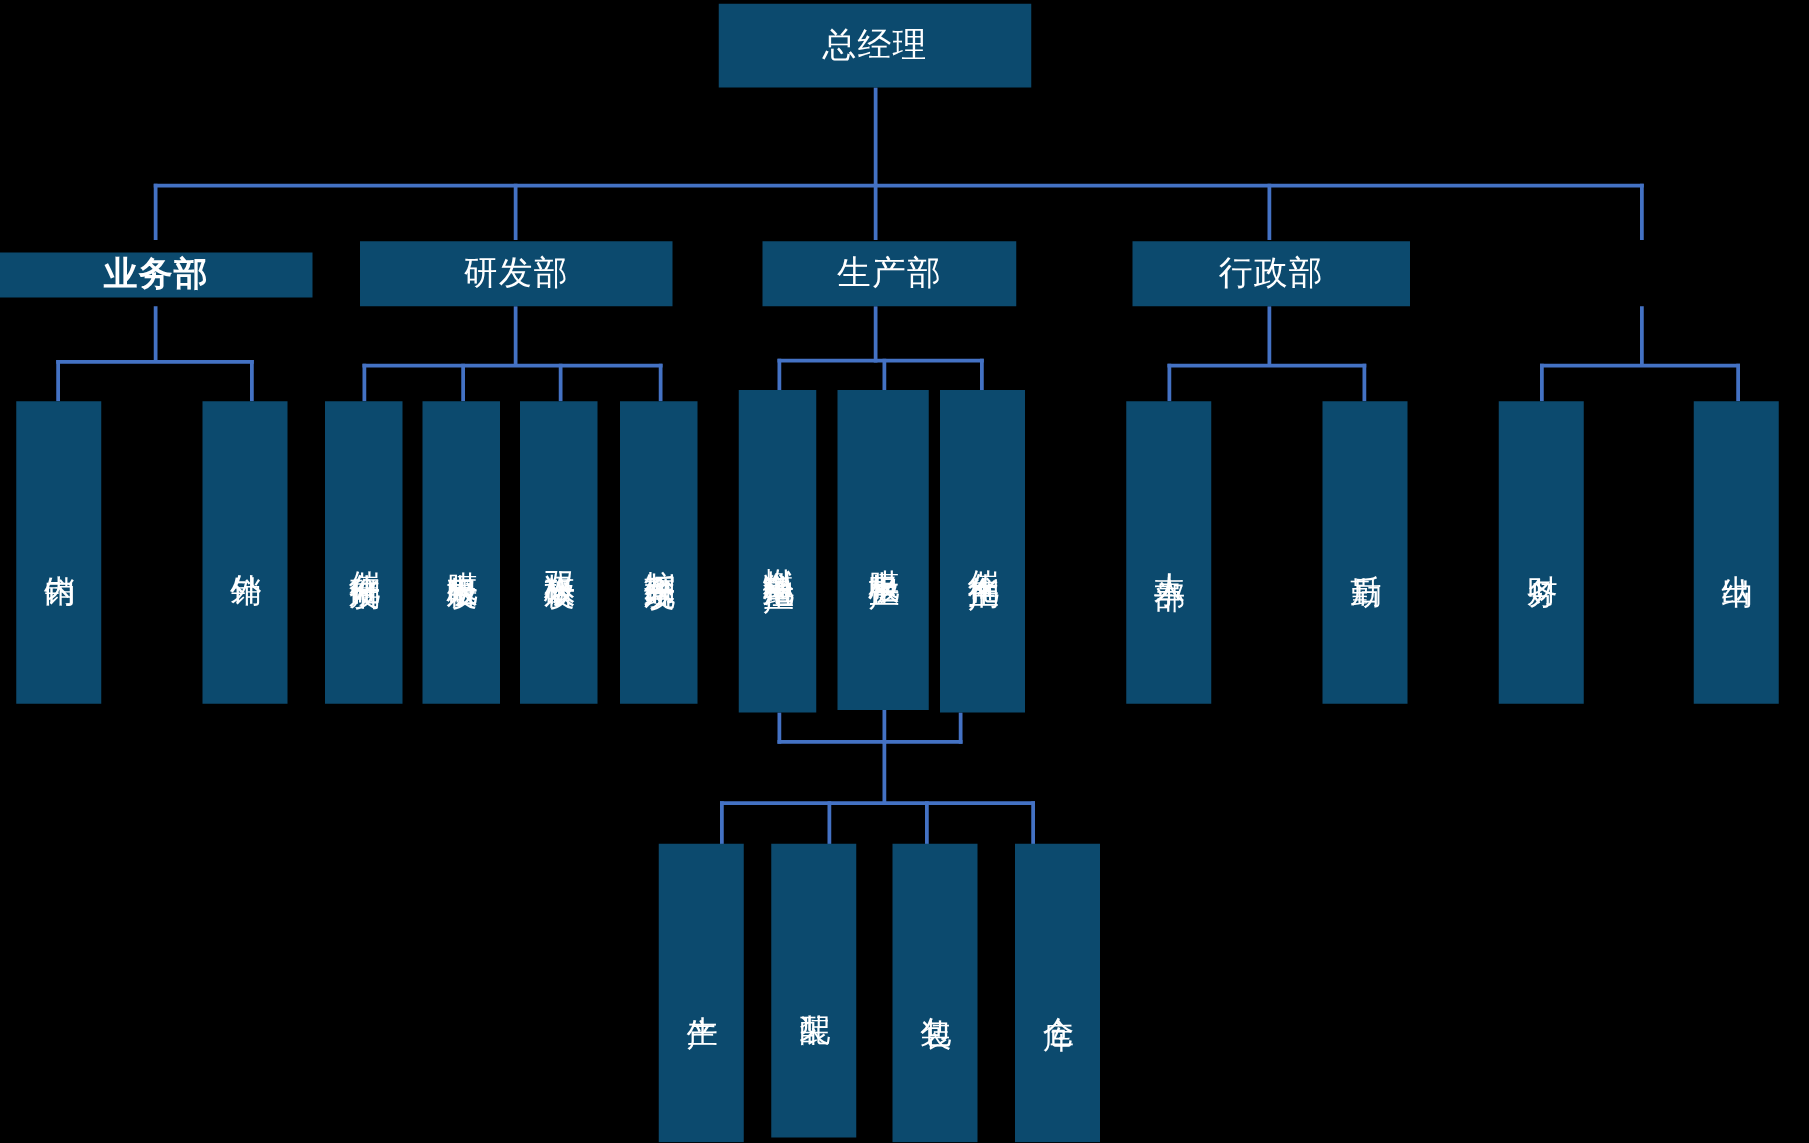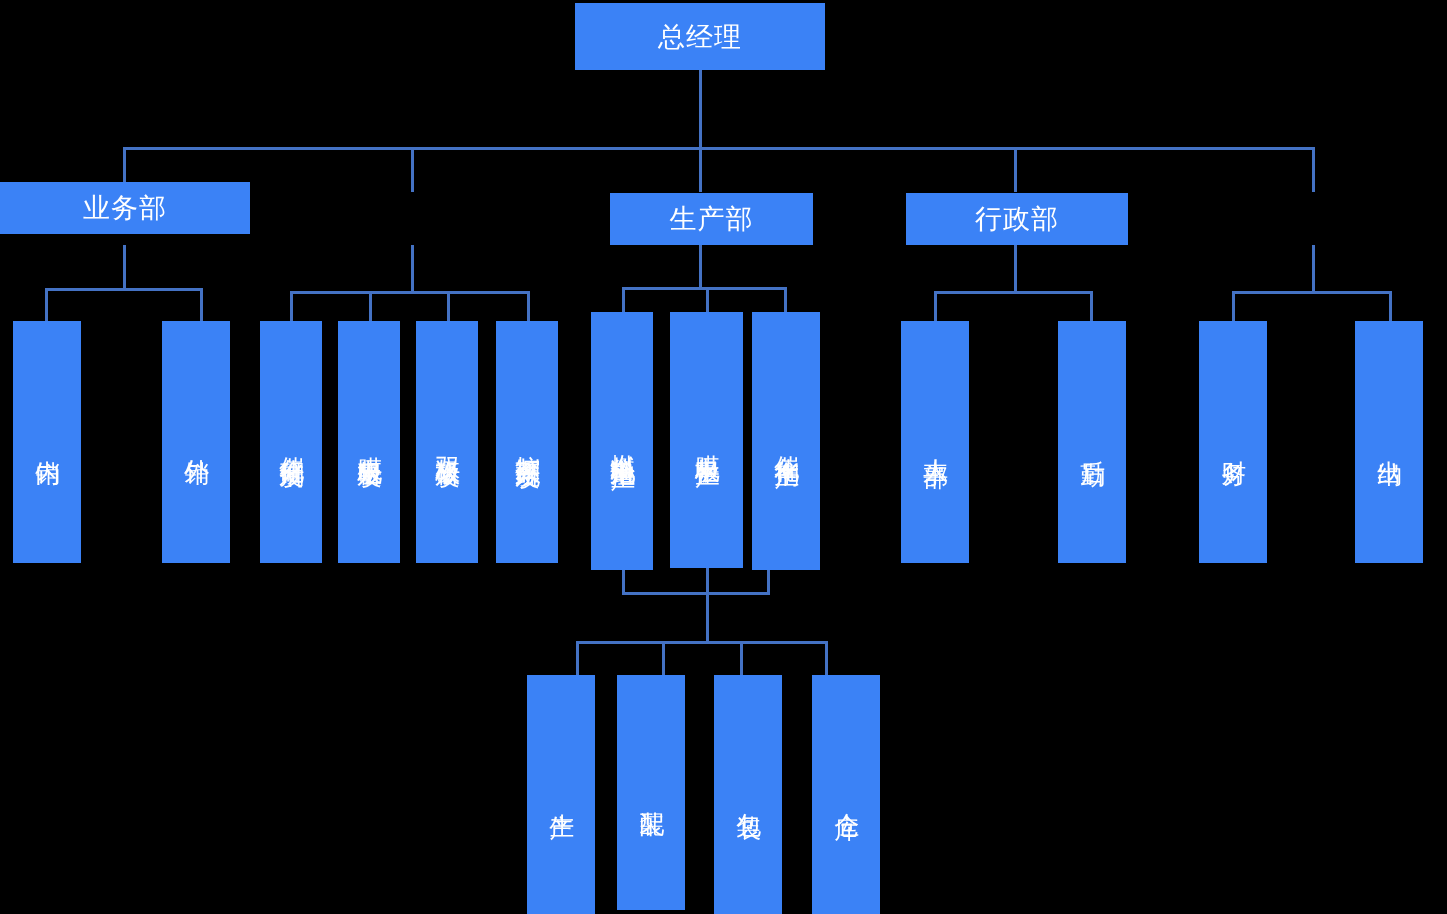--- a/index.html
+++ b/index.html
@@ -13,21 +13,21 @@
   }
   #canvas {
     position: relative;
     width: 1447px;
     height: 914px;
     background: #000000;
     overflow: hidden;
   }
   .node {
     position: absolute;
-    background: #3b82f6;
+    background: #0c4a6e;
     color: #FFFFFF;
     display: flex;
     align-items: center;
     justify-content: center;
     box-sizing: border-box;
     line-height: 1.18;
     text-align: center;
     z-index: 2;
   }
   .node.h {
@@ -101,22 +101,25 @@
   <div class="conn h" style="left:576px; top:641px; width:252px;"></div>
   <div class="conn v" style="left:576px; top:641px; height:37px;"></div>
   <div class="conn v" style="left:662px; top:641px; height:37px;"></div>
   <div class="conn v" style="left:740px; top:641px; height:37px;"></div>
   <div class="conn v" style="left:825px; top:641px; height:37px;"></div>
 
   <div class="node h" style="left:575px; top:3px; width:250px; height:67px;">
     <span class="lbl">总经理</span>
   </div>
 
-  <div class="node h" style="left:0px; top:182px; width:250px; height:52px;">
+  <div class="node h" style="left:0px; top:202px; width:250px; height:36px;font-weight:bold;">
     <span class="lbl">业务部</span>
+  </div>
+  <div class="node h" style="left:288px; top:193px; width:250px; height:52px;">
+    <span class="lbl">研发部</span>
   </div>
   <div class="node h" style="left:610px; top:193px; width:203px; height:52px;">
     <span class="lbl">生产部</span>
   </div>
   <div class="node h" style="left:906px; top:193px; width:222px; height:52px;">
     <span class="lbl">行政部</span>
   </div>
 
   <div class="node v" style="left:13px; top:321px; width:68px; height:242px;">
     <span class="lbl">内销</span>

